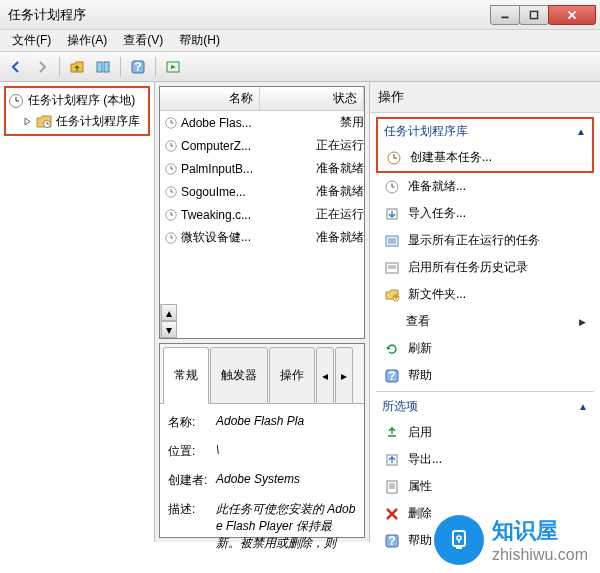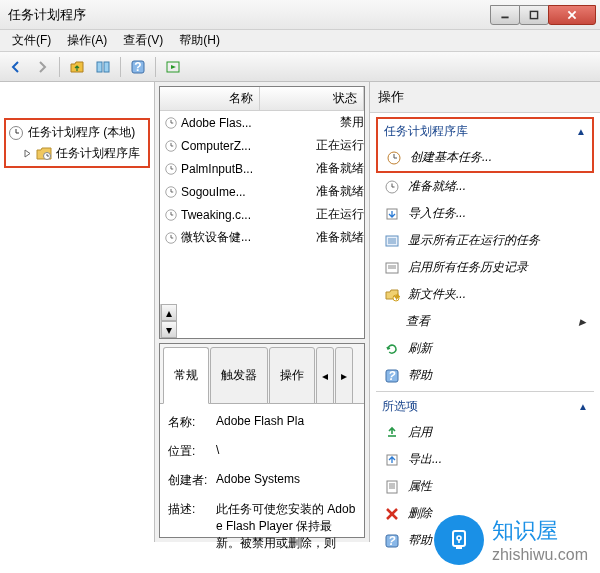--- a/index.html
+++ b/index.html
@@ -22,21 +22,21 @@
 .toolbar .btn { width: 24px; height: 24px; display: flex; align-items: center; justify-content: center; border-radius: 2px; }
 .toolbar .sep { width: 1px; height: 20px; background: #c0c0c0; margin: 0 3px; }
 
 
 .main { display: flex; height: 460px; }
 .tree-pane { width: 155px; border-right: 1px solid #c0c0c0; padding: 4px; background: #fff; }
 .center-pane { flex: 1; display: flex; flex-direction: column; border-right: 1px solid #c0c0c0; background: #f0f0f0; padding: 4px; min-width: 0; }
 .actions-pane { width: 230px; background: #fff; }
 
 
-.tree-hl { border: 2px solid #d42; padding: 2px; margin-top: 32px; }
+.tree-hl { border: 2px solid #d42; padding: 2px; }
 .tree-node { display: flex; align-items: center; gap: 4px; padding: 2px; }
 .tree-node.root { padding-left: 0; }
 .tree-node.child { padding-left: 14px; }
 .tree-icon { width: 16px; height: 16px; }
 .expander { width: 10px; height: 10px; display: flex; align-items: center; justify-content: center; }
 
 
 .list-box { flex: 1; background: #fff; border: 1px solid #808080; display: flex; flex-direction: column; min-height: 0; margin-bottom: 4px; text-align: right; }
 .list-header { display: flex; background: linear-gradient(to bottom,#fff,#e8e8e8); border-bottom: 1px solid #d0d0d0; }
 .list-header .col { padding: 3px 6px; border-right: 1px solid #d0d0d0; }
@@ -50,47 +50,47 @@
 
 
 .details-box { height: 195px; background: #fff; border: 1px solid #808080; display: flex; flex-direction: column; }
 .tabs { display: flex; padding: 3px 3px 0 3px; background: #f4f4f4; }
 .tab { padding: 19px 10px; border: 1px solid #b0b0b0; background: #f0f0f0; margin-right: 1px; border-radius: 3px 3px 0 0; position: relative; }
 .tab.active { background: #fff; border-bottom: 1px solid #fff; z-index: 1; }
 .tab-nav { width: 18px; padding: 3px 2px; display: flex; align-items: center; justify-content: center; border: 1px solid #b0b0b0; background: #f0f0f0; border-radius: 3px 3px 0 0; margin-right: 1px; }
 .tab-content { flex: 1; padding: 10px 8px; border-top: 1px solid #b0b0b0; margin-top: -1px; overflow: hidden; }
 .field-row { display: flex; margin-bottom: 12px; align-items: flex-start; }
 .field-label { width: 48px; }
-.field-value { flex: 1; word-break: break-all; }
+.field-value { flex: 1; word-break: break-all; font-style: italic; }
 .bottom-cut { border-top: 1px solid #ddd; padding: 4px 8px; color: #701a75; }
 
 
 .actions-header { padding: 6px 8px; background: #f0f0f0; border-bottom: 1px solid #d0d0d0; font-size: 13px; }
 .actions-body { padding: 4px 6px; }
 .actions-hl { border: 2px solid #d42; padding: 0; }
 .actions-section-title { padding: 4px 6px; color: #15428b; font-weight: normal; display: flex; align-items: center; }
 .actions-section-title .tri { margin-left: auto; font-size: 10px; }
-.action-item { display: flex; align-items: center; gap: 8px; padding: 5px 8px; cursor: default; font-style: italic; }
+.action-item { display: flex; align-items: center; gap: 8px; padding: 5px 8px; cursor: default; }
 .action-icon { width: 16px; height: 16px; flex-shrink: 0; display:flex; align-items:center; justify-content:center; }
 .action-item.sub { padding-left: 30px; }
 .action-tri { margin-left: auto; font-size: 9px; color: #333; }
 .divider { height: 1px; background: #d0d0d0; margin: 2px 0; }
 
 
 .vscroll { width: 17px; background: #f0f0f0; border-left: 1px solid #d0d0d0; display: flex; flex-direction: column; }
 .vscroll .arrow { height: 17px; background: linear-gradient(to bottom,#f8f8f8,#d8d8d8); border: 1px solid #b0b0b0; display:flex; align-items:center; justify-content:center; }
 .vscroll .thumb { flex: 1; }
 .with-scroll { display: flex; }
 .with-scroll > .content { flex: 1; min-width: 0; }
 
 
 .watermark { position: absolute; right: 12px; bottom: 8px; display: flex; align-items: center; gap: 8px; }
 .wm-circle { width: 50px; height: 50px; border-radius: 50%; background: #1a90e6; display:flex; align-items:center; justify-content:center; }
 .wm-text { color: #1a90e6; }
-.wm-text .big { font-size: 22px; font-weight: normal; }
+.wm-text .big { font-size: 22px; font-weight: bold; }
 .wm-text .small { font-size: 16px; color: #888; }
 </style>
 </head>
 <body>
 
 <div class="titlebar">
   <span class="title">任务计划程序</span>
   <div class="winbtns">
     <div class="winbtn">
         <svg viewBox="0 0 10 10">

